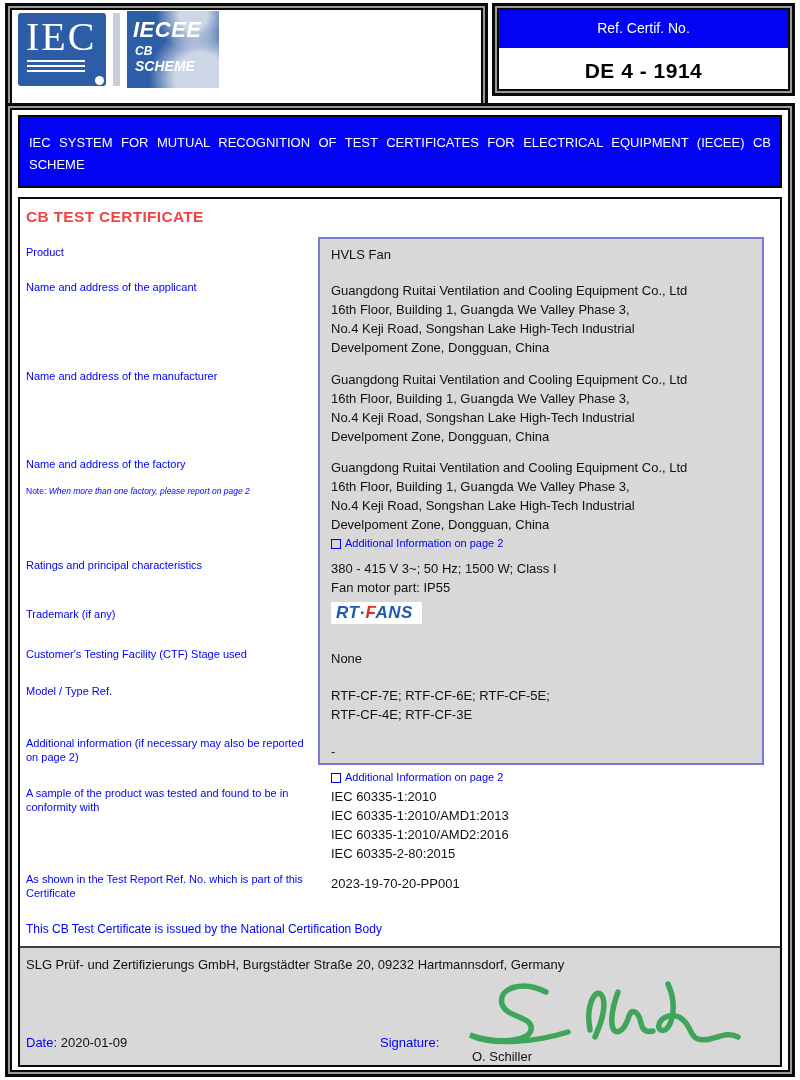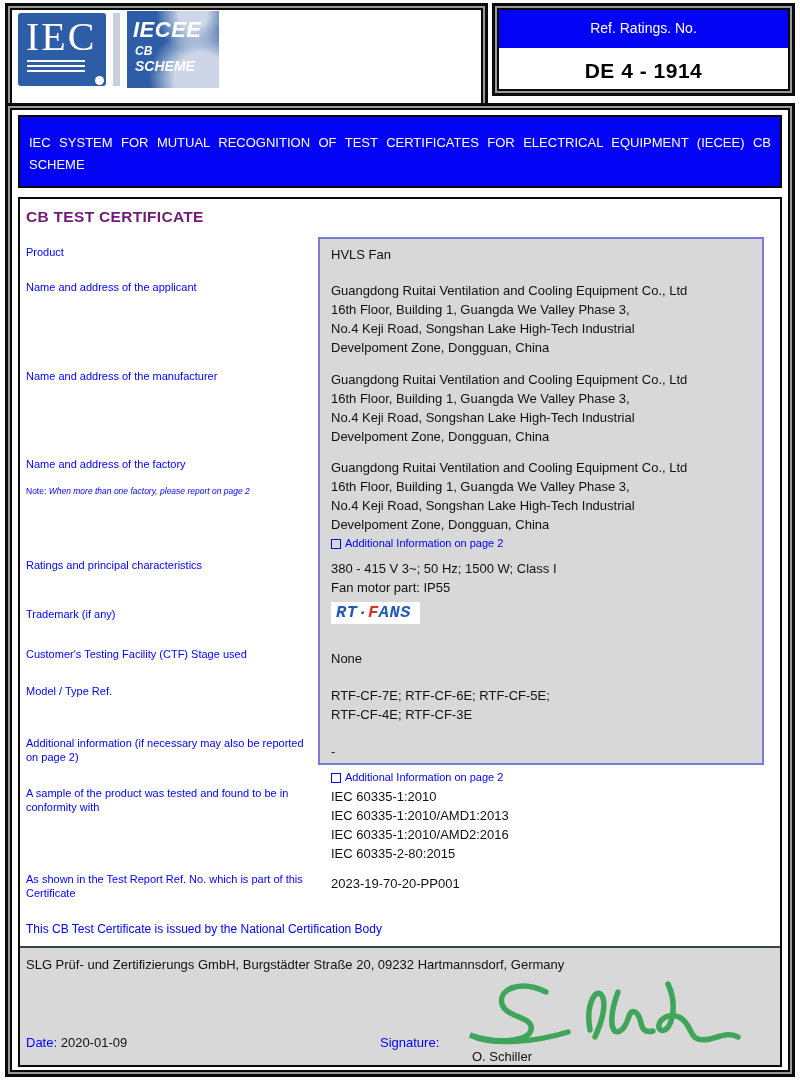--- a/index.html
+++ b/index.html
@@ -38,34 +38,34 @@
   .ref-value { color:#000; font-weight:bold; font-size:21px; text-align:center; line-height:46px; letter-spacing:0.5px; }
 
   
   .banner { position:absolute; left:6px; right:6px; top:5px; height:73px;
             background:#0202f5; border:2px solid #0a0a0a; color:#fff;
             font-size:13px; line-height:22px; padding:15px 9px 0 9px;
             text-align:justify; }
   .content-box { position:absolute; left:6px; right:6px; top:87px; bottom:3px;
                  border:2px solid #0a0a0a; background:#fff; }
 
-  .cert-title { position:absolute; left:6px; top:9px; color:#701a75; font-weight:bold; font-size:15.5px; letter-spacing:0.3px; }
+  .cert-title { position:absolute; left:6px; top:9px; color:#ef4444; font-weight:bold; font-size:15.5px; letter-spacing:0.3px; }
 
   .lbl { position:absolute; left:6px; width:282px; color:#0000ff; font-size:11px; line-height:14px; }
   .note { position:absolute; left:6px; width:282px; color:#0000ff; font-size:8.5px; }
   .note .it { font-style:italic; }
 
   .value-box { position:absolute; left:298px; top:38px; width:446px; height:528px;
                background:#d8d8d8; border:2px solid #7a7ad8; }
   .vblock { position:absolute; left:11px; right:8px; color:#111; font-size:13px; line-height:19px; }
   .chk { display:flex; align-items:center; gap:4px; color:#0000ff; font-size:11px; line-height:17px; margin-top:1px; }
   .chk-box { display:inline-block; width:10px; height:10px; border:1.5px solid #0000ff; background:transparent; }
 
   .tm-logo { display:inline-block; background:#ffffff; padding:1px 9px 2px 5px;
-             font-style:italic; font-weight:bold; font-size:17px; letter-spacing:0.5px;font-family:Liberation Mono, monospace; }
+             font-style:italic; font-weight:bold; font-size:17px; letter-spacing:0.5px; }
   .tm-blue { color:#1e5ab4; } .tm-red { color:#d63425; }
 
   .issued-by { position:absolute; left:6px; top:723px; color:#0000ff; font-size:12px; }
 
   .gray-section { position:absolute; left:0; right:0; top:747px; bottom:0;
                   background:#d8d8d8; border-top:2px solid #3a4148; }
   .ncb { position:absolute; left:6px; top:9px; color:#111; font-size:13px; }
   .date-line { position:absolute; left:6px; top:87px; font-size:13px; color:#111; }
   .date-line .blue { color:#0000ff; }
   .sig-label { position:absolute; left:360px; top:87px; color:#0000ff; font-size:13px; }
@@ -95,21 +95,21 @@
         <div class="iecee-t2">CB</div>
         <div class="iecee-t3">SCHEME</div>
       </div>
     </div>
       </div>
   </div>
 
   <div class="ridge hdr-right">
     <div class="ridge-mid">
         <div class="ridge-in">
-      <div class="ref-label">Ref. Ratings. No.</div>
+      <div class="ref-label">Ref. Certif. No.</div>
       <div class="ref-value">DE 4 - 1914</div>
     </div>
       </div>
   </div>
 
   <div class="ridge main-box">
     <div class="ridge-mid">
         <div class="ridge-in">
 
       <div class="banner">IEC SYSTEM FOR MUTUAL RECOGNITION OF TEST CERTIFICATES FOR ELECTRICAL EQUIPMENT (IECEE) CB SCHEME</div>

